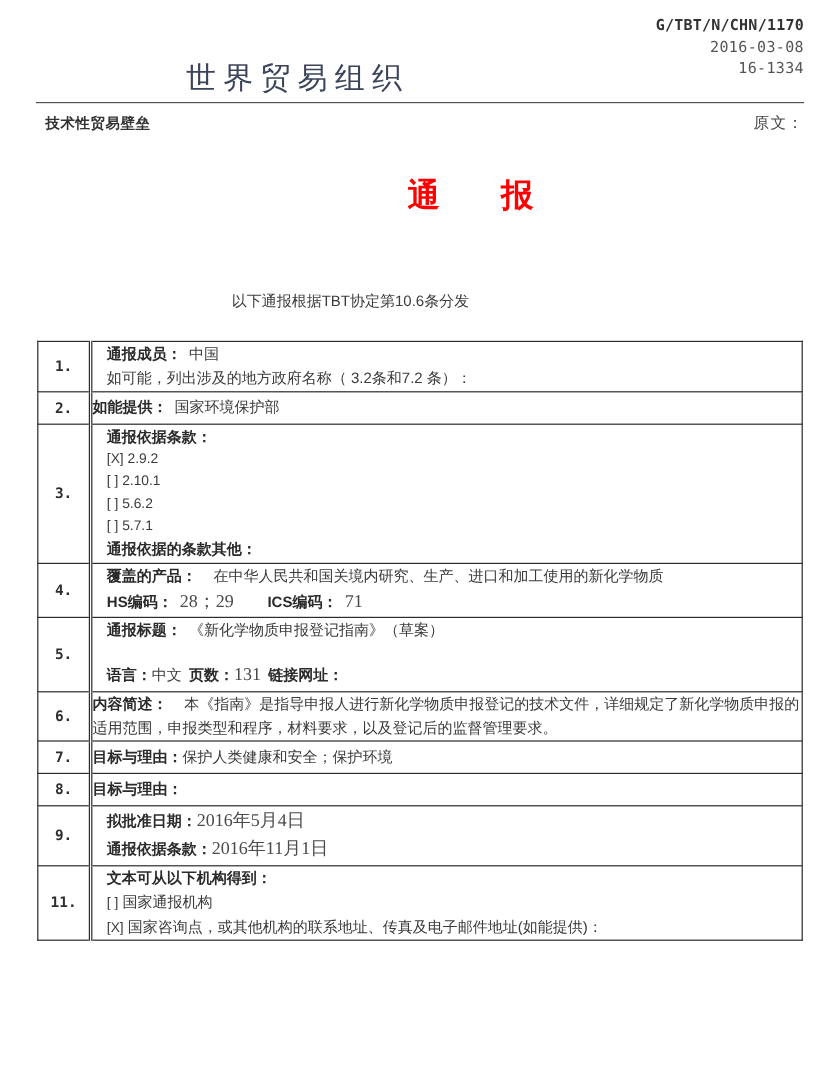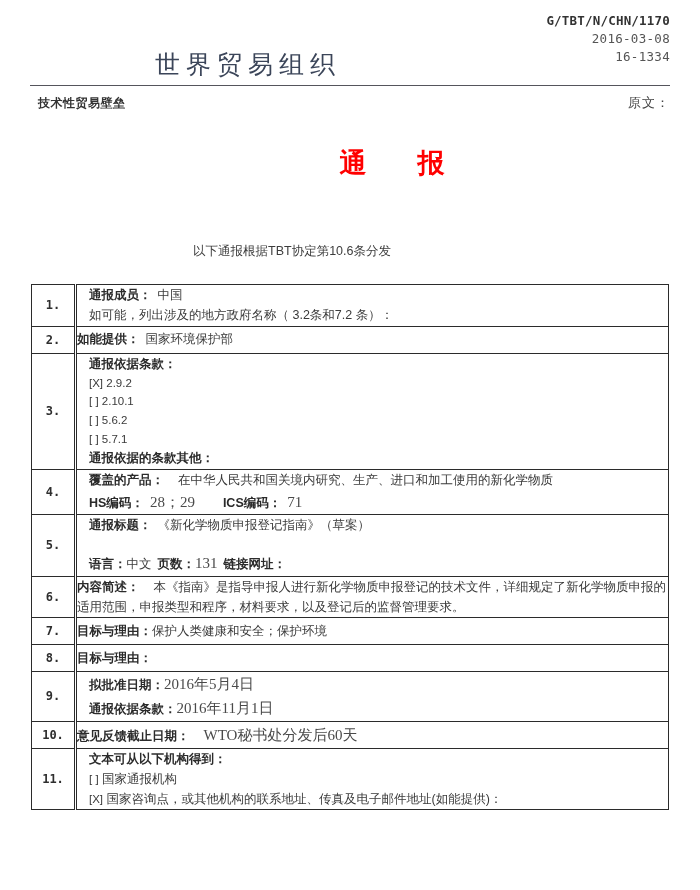--- a/index.html
+++ b/index.html
@@ -265,26 +265,20 @@
         <td class="content-cell">
           <span class="ln">
             <span class="lbl">拟批准日期：</span><span class="mono">2016年5月4日</span>
           </span>
           <span class="ln">
             <span class="lbl">通报依据条款：</span><span class="mono">2016年11月1日</span>
           </span>
         </td>
       </tr>
 
-      <tr>
-        <td class="num-cell">10.</td>
-        <td class="content-cell" style="height:26px;">
-          <span class="lbl">意见反馈截止日期：</span><span class="inline-gap"></span><span class="mono">WTO秘书处分发后60天</span>
-        </td>
-      </tr>
 
       <tr>
         <td class="num-cell">11.</td>
         <td class="content-cell">
           <span class="ln lbl">文本可从以下机构得到：</span>
           <span class="ln"><span class="cbox">[ ]</span> <span>国家通报机构</span></span>
           <span class="ln"><span class="cbox">[X]</span> <span>国家咨询点，或其他机构的联系地址、传真及电子邮件地址(如能提供)：</span></span>
         </td>
       </tr>
 

